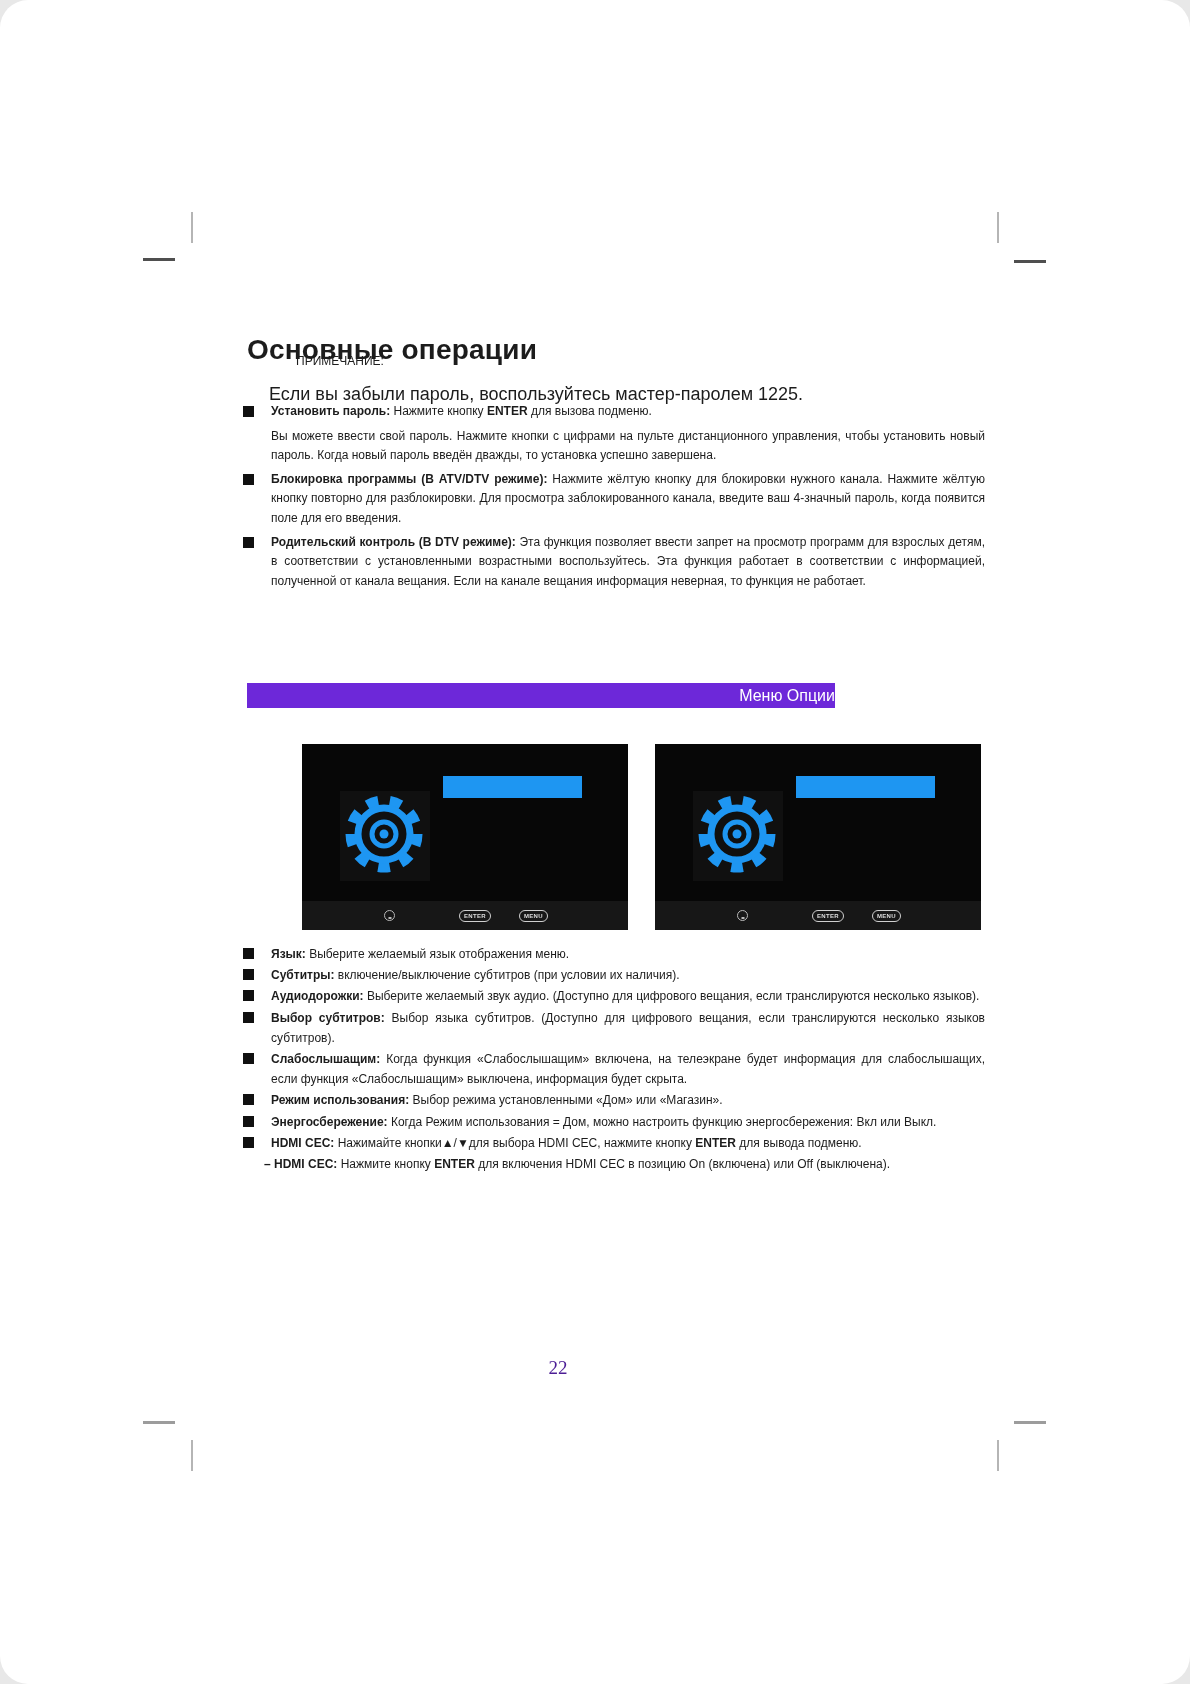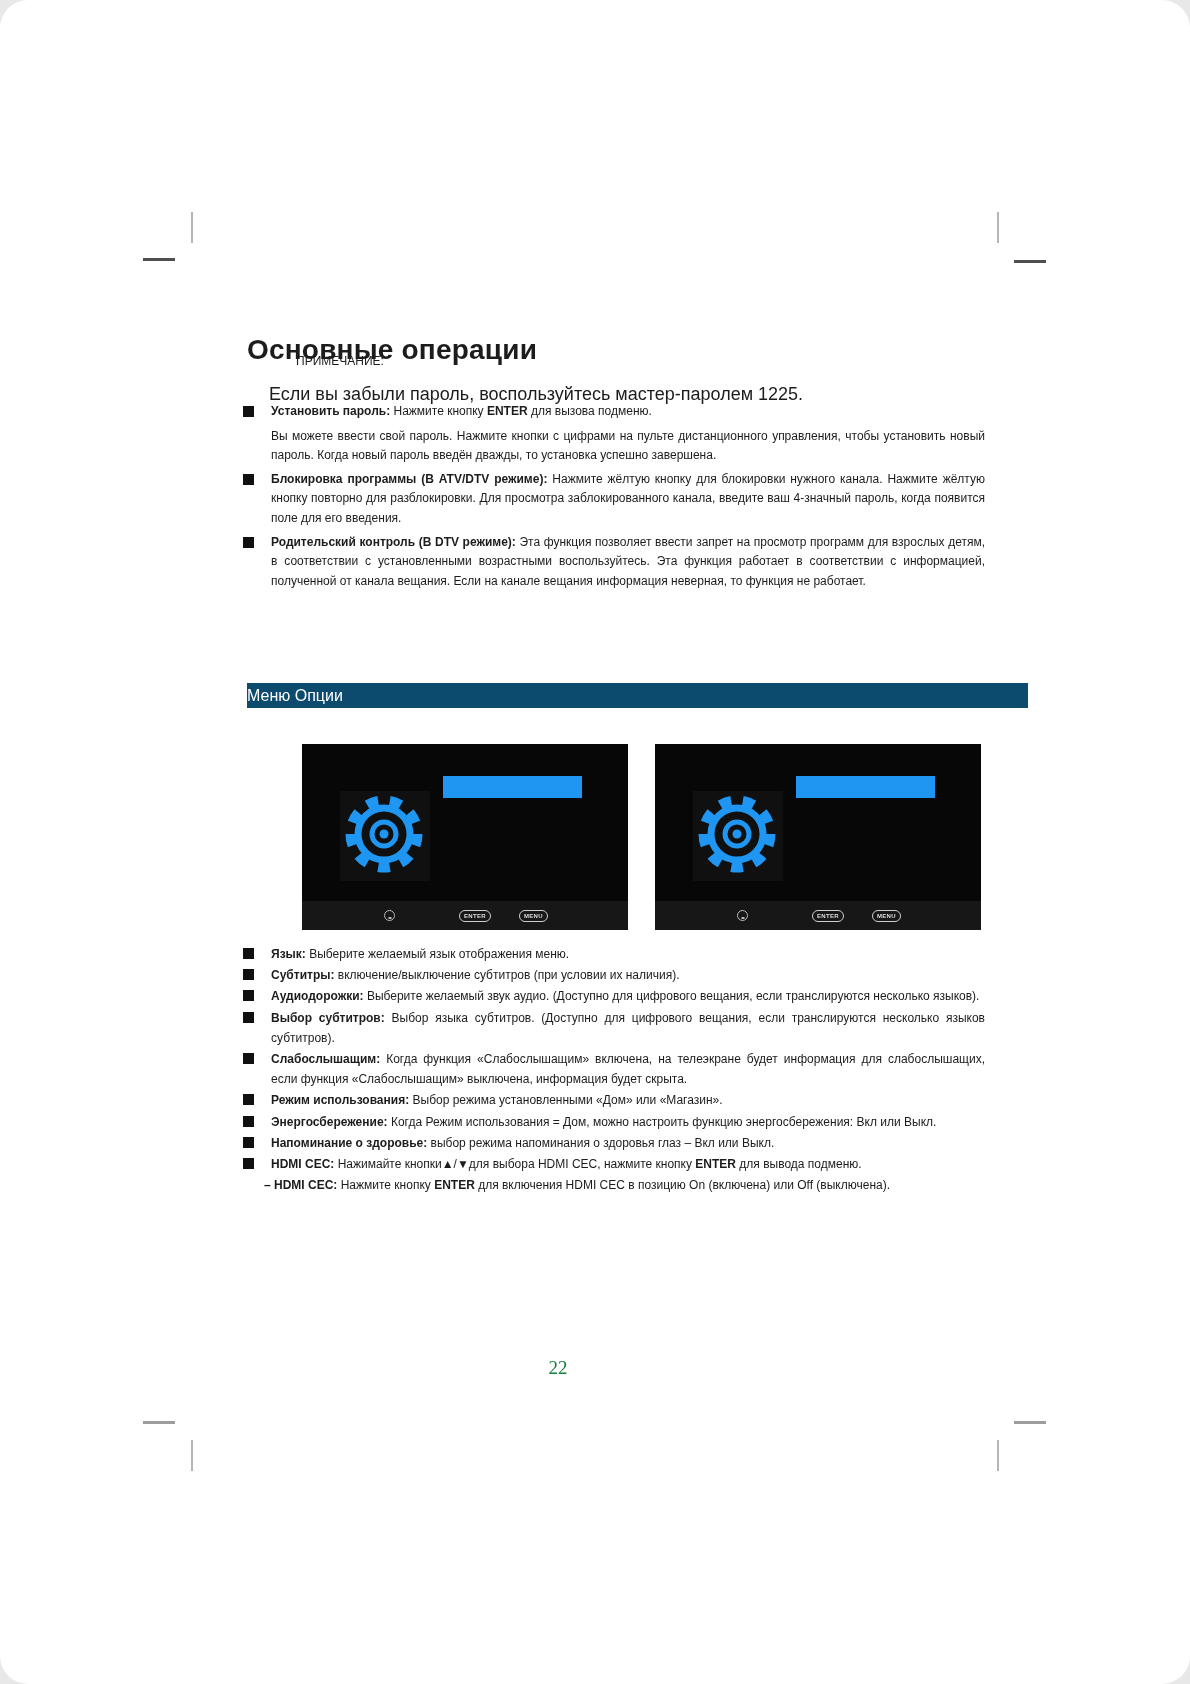--- a/index.html
+++ b/index.html
@@ -22,39 +22,39 @@
   ul.bullets.bottom{top:944px;}
   ul.bullets li{display:flex;margin-bottom:4px;}
   ul.bullets.bottom li{margin-bottom:1px;}
   .sq{flex:0 0 11px;width:11px;height:11px;background:#101010;margin-top:4px;}
   .bt{margin-left:17px;width:714px;text-align:justify;font-size:12px;line-height:19.6px;}
   ul.bullets.bottom .bt{line-height:20.2px;}
   .bt .b{font-weight:bold;}
   .para{margin-top:5px;}
   .sub{margin-left:-7px;margin-top:1px;}
 
-  .banner{position:absolute;left:247px;top:683px;width:781px;height:25px;background:#0c4a6e;
-          color:#ffffff;font-size:16px;text-align:left;line-height:25px;}
+  .banner{position:absolute;left:247px;top:683px;width:588px;height:25px;background:#6d28d9;
+          color:#ffffff;font-size:16px;text-align:right;line-height:25px;}
 
   .tv{position:absolute;top:728px;width:326px;height:186px;background:#070707;}
   .tv.one{left:262px;}
   .tv.two{left:615px;}
   .tv-highlight{position:absolute;left:141px;top:32px;width:139px;height:22px;background:#1e96f2;}
   .gear-bg{position:absolute;left:38px;top:47px;width:90px;height:90px;background:#101010;}
   .gear{position:absolute;left:40px;top:48px;}
   .tv-bar{position:absolute;left:0;bottom:0;width:100%;height:29px;background:#171717;}
   .dial{position:absolute;left:82px;top:9px;width:11px;height:11px;border:1px solid #b9b9b9;border-radius:50%;box-sizing:border-box;}
   .dial::after{content:"";position:absolute;left:50%;bottom:1px;transform:translateX(-50%);width:3px;height:2px;background:#b9b9b9;}
   .pill{position:absolute;top:9px;font-size:6px;font-weight:bold;letter-spacing:.3px;color:#dddddd;
         border:1px solid #cfcfcf;border-radius:7px;padding:1px 4px;line-height:8px;}
   .pill.enter{left:157px;}
   .pill.menu{left:217px;}
 
   .page-number{position:absolute;left:528px;top:1357px;width:60px;text-align:center;
-               font-family:"Liberation Serif","DejaVu Serif",serif;font-size:19px;color:#15803d;}
+               font-family:"Liberation Serif","DejaVu Serif",serif;font-size:19px;color:#4c1d95;}
 </style>
 </head>
 <body>
 
 <div class="page">
 
   <div class="crop v" style="left:191px;top:212px;"></div>
   <div class="crop h dark" style="left:143px;top:258px;"></div>
   <div class="crop v" style="left:997px;top:212px;"></div>
   <div class="crop h dark" style="left:1014px;top:260px;"></div>
@@ -140,23 +140,19 @@
       <li>
         <span class="sq"></span>
         <div class="bt"><span class="b">Режим использования: </span><span>Выбор режима установленными «Дом» или «Магазин».</span></div>
       </li>
       <li>
         <span class="sq"></span>
         <div class="bt"><span class="b">Энергосбережение: </span><span>Когда Режим использования = Дом, можно настроить функцию энергосбережения: Вкл или Выкл.</span></div>
       </li>
       <li>
         <span class="sq"></span>
-        <div class="bt"><span class="b">Напоминание о здоровье: </span><span>выбор режима напоминания о здоровья глаз – Вкл или Выкл.</span></div>
-      </li>
-      <li>
-        <span class="sq"></span>
         <div class="bt"><span class="b">HDMI CEC: </span><span>Нажимайте кнопки▲/▼для выбора HDMI CEC, нажмите кнопку </span><span class="b">ENTER</span><span> для вывода подменю.</span><div class="sub"><span class="b">– HDMI CEC: </span><span>Нажмите кнопку </span><span class="b">ENTER</span><span> для включения HDMI CEC в позицию On (включена) или Off (выключена).</span></div></div>
       </li>
     </ul>
 
   <div class="page-number">22</div>
 
 </div>
 
 </body></html>

